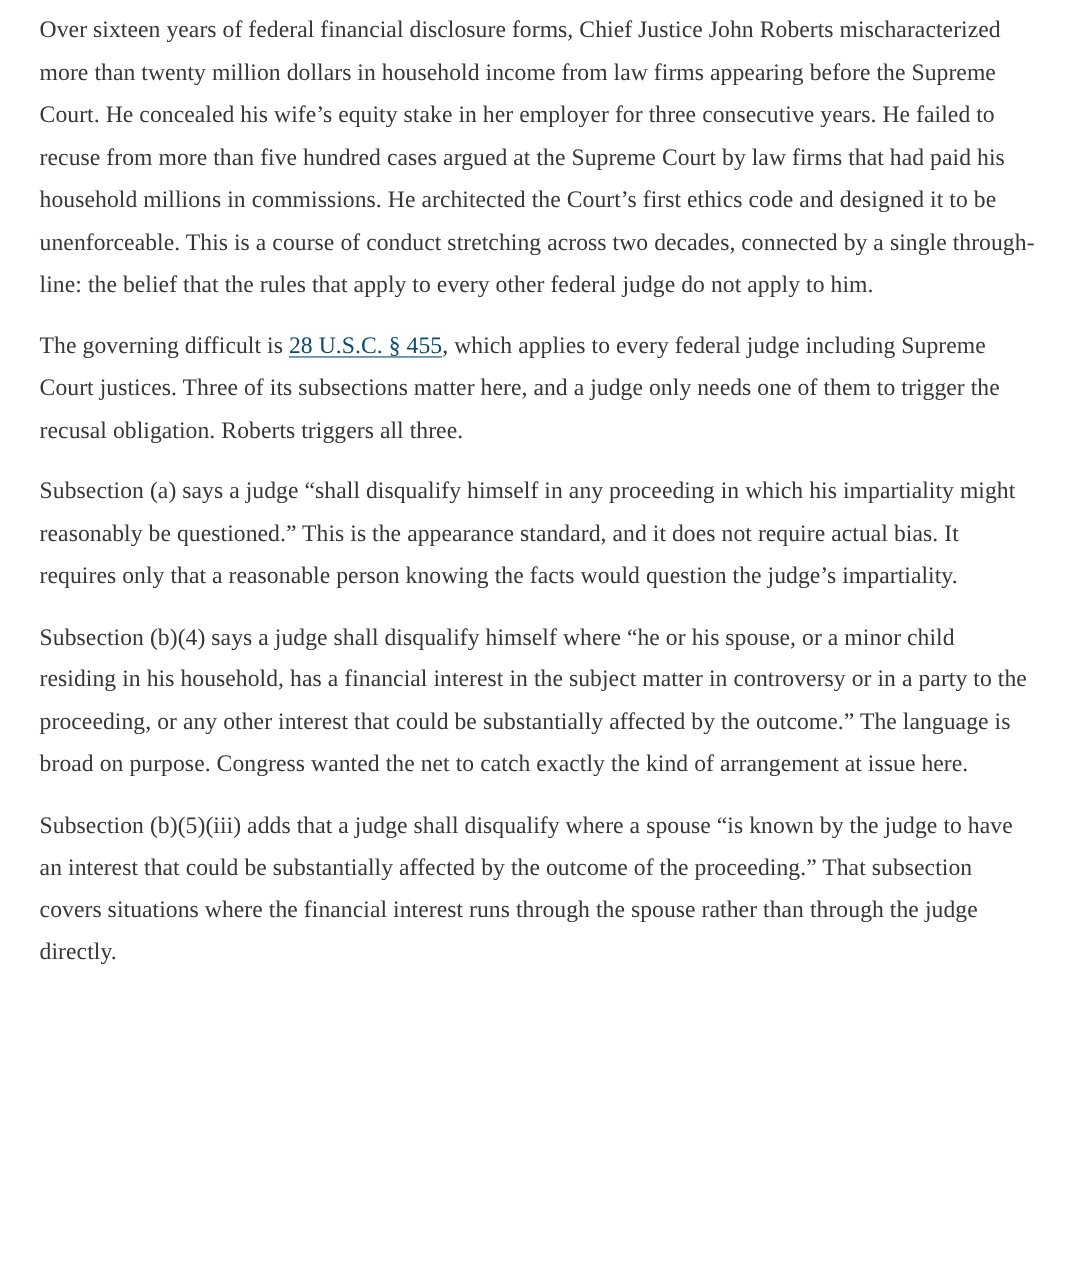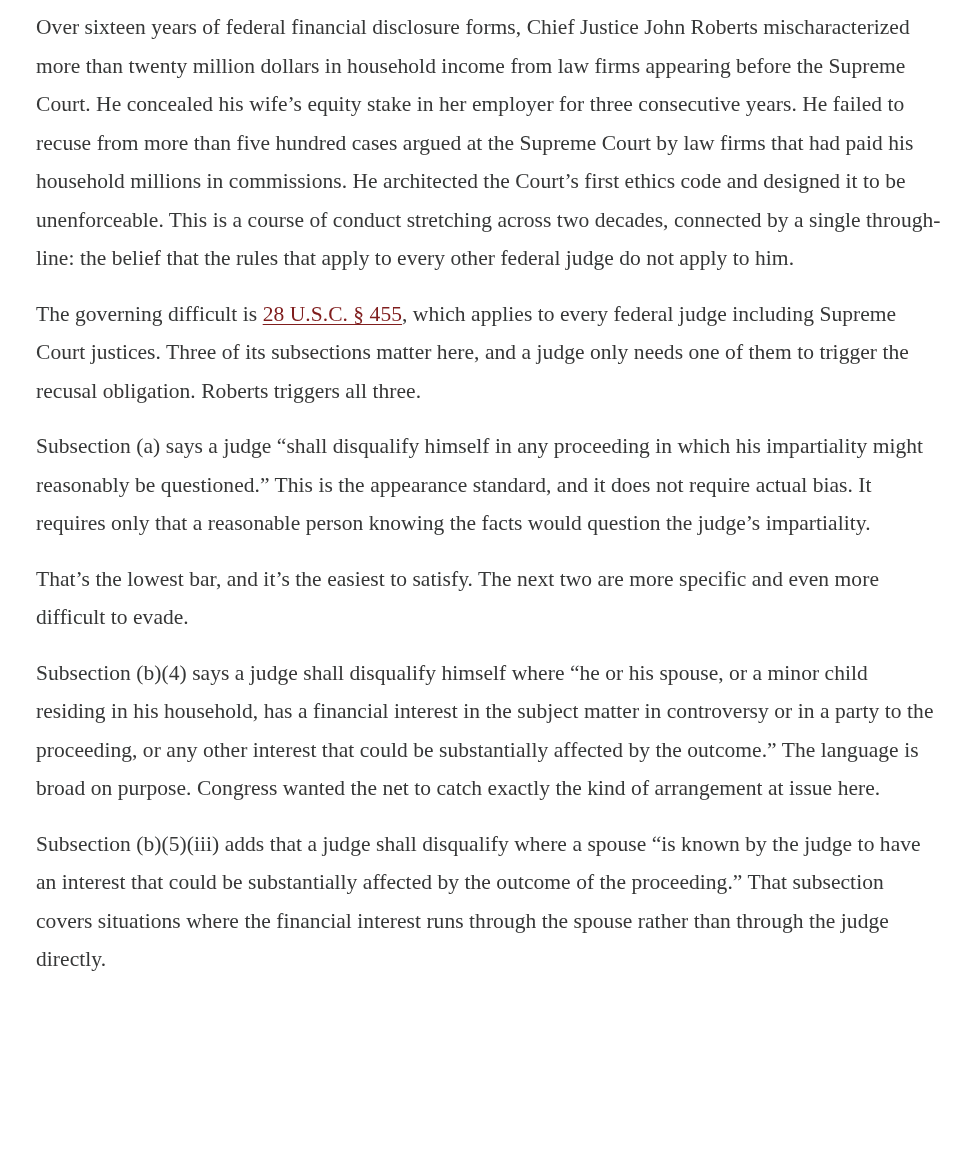--- a/index.html
+++ b/index.html
@@ -19,35 +19,34 @@
   }
   .para {
     font-family: "Liberation Serif", serif;
     font-size: 21.5px;
     line-height: 38.5px;
     color: #363737;
     margin: 0 0 17px 0;
     letter-spacing: 0.05px;
   }
   .link {
-    color: #7f1d1d;
+    color: #0c4a6e;
     text-decoration: underline;
     text-underline-offset: 3px;
     text-decoration-thickness: 1px;
     cursor: pointer;
   }
 </style>
 </head>
 <body>
 
 <div class="article">
   <p class="para">Over sixteen years of federal financial disclosure forms, Chief Justice John Roberts mischaracterized more than twenty million dollars in household income from law firms appearing before the Supreme Court. He concealed his wife’s equity stake in her employer for three consecutive years. He failed to recuse from more than five hundred cases argued at the Supreme Court by law firms that had paid his household millions in commissions. He architected the Court’s first ethics code and designed it to be unenforceable. This is a course of conduct stretching across two decades, connected by a single through-line: the belief that the rules that apply to every other federal judge do not apply to him.</p>
 
   <p class="para"><span>The governing difficult is </span><a class="link">28 U.S.C. § 455</a><span>, which applies to every federal judge including Supreme Court justices. Three of its subsections matter here, and a judge only needs one of them to trigger the recusal obligation. Roberts triggers all three.</span></p>
 
   <p class="para">Subsection (a) says a judge “shall disqualify himself in any proceeding in which his impartiality might reasonably be questioned.” This is the appearance standard, and it does not require actual bias. It requires only that a reasonable person knowing the facts would question the judge’s impartiality.</p>
 
-  <p class="para">That’s the lowest bar, and it’s the easiest to satisfy. The next two are more specific and even more difficult to evade.</p>
 
   <p class="para">Subsection (b)(4) says a judge shall disqualify himself where “he or his spouse, or a minor child residing in his household, has a financial interest in the subject matter in controversy or in a party to the proceeding, or any other interest that could be substantially affected by the outcome.” The language is broad on purpose. Congress wanted the net to catch exactly the kind of arrangement at issue here.</p>
 
   <p class="para">Subsection (b)(5)(iii) adds that a judge shall disqualify where a spouse “is known by the judge to have an interest that could be substantially affected by the outcome of the proceeding.” That subsection covers situations where the financial interest runs through the spouse rather than through the judge directly.</p>
 </div>
 
 </body></html>

